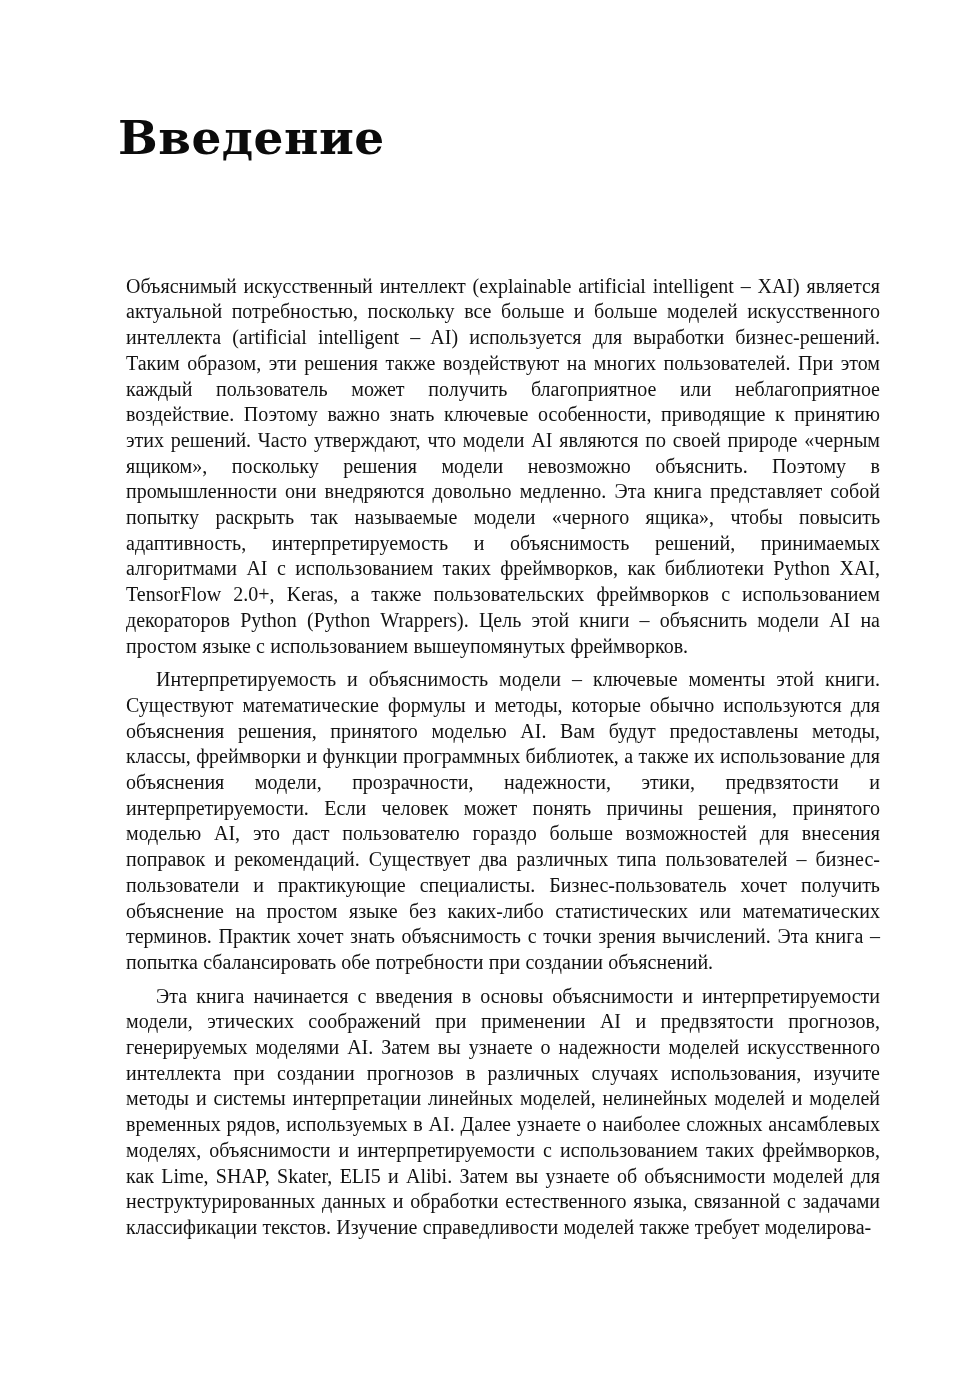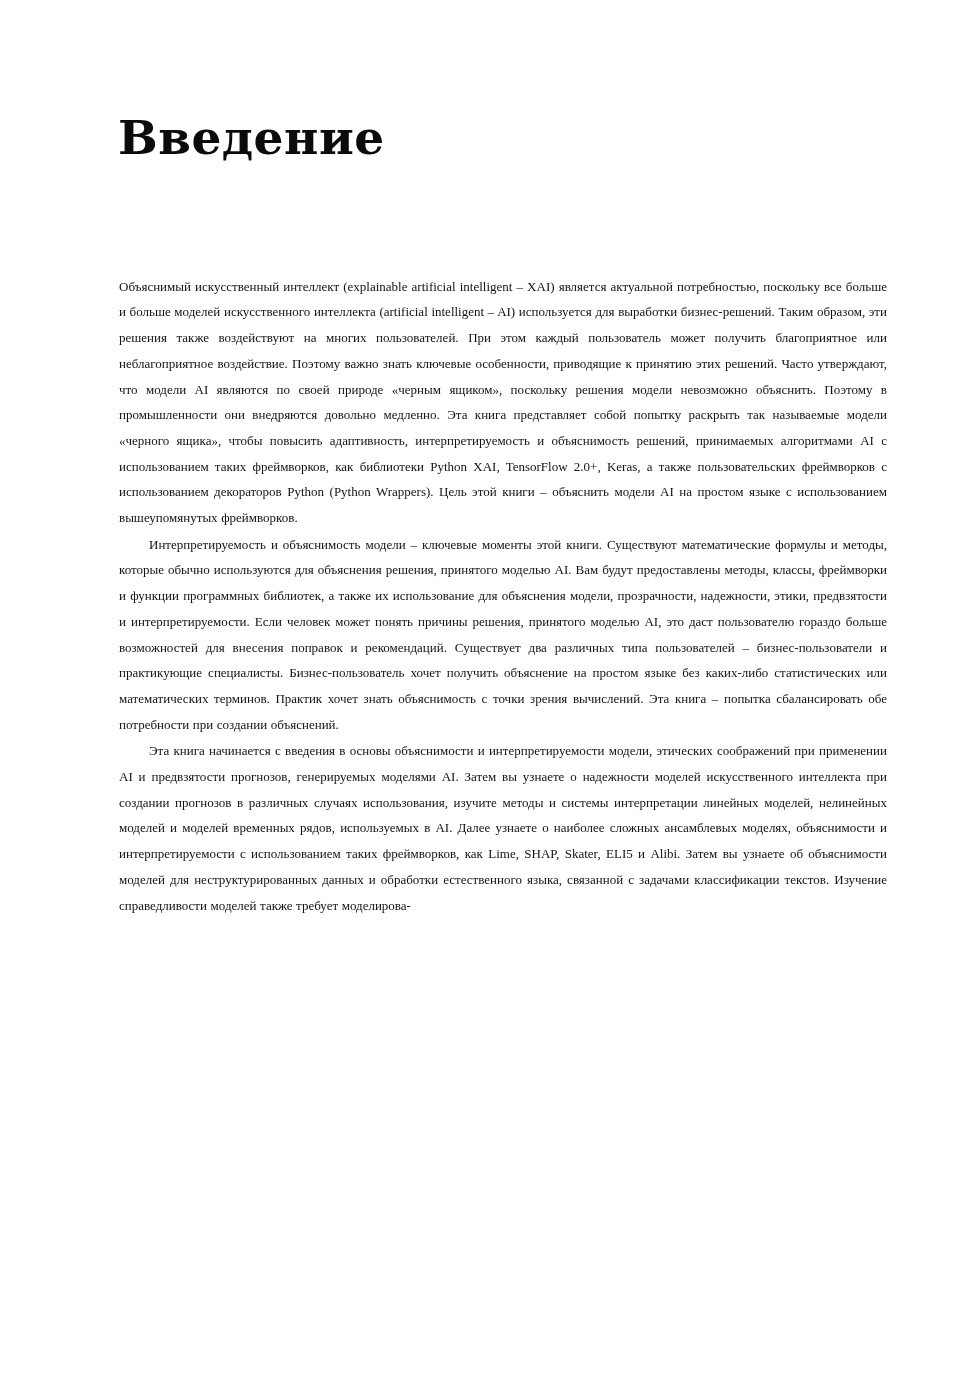--- a/index.html
+++ b/index.html
@@ -25,25 +25,25 @@
   .chapter-title {
     font-family: "DejaVu Serif", "Liberation Serif", serif;
     font-weight: 700;
     font-size: 47px;
     line-height: 1.1;
     letter-spacing: 0.5px;
     color: #0b0b0b;
     margin: 0 0 110px 0;
   }
   .body-text p {
-    font-size: 13px;
+    font-size: 20px;
     line-height: 25.7px;
     text-align: justify;
     text-justify: inter-word;
-    margin: 1px;
+    margin: 8px;
     text-indent: 30px;
     color: #121212;
     hyphens: auto;
     -webkit-hyphens: auto;
     word-spacing: 0.3px;
   }
   .body-text p.first {
     text-indent: 0;
   }
 </style>

